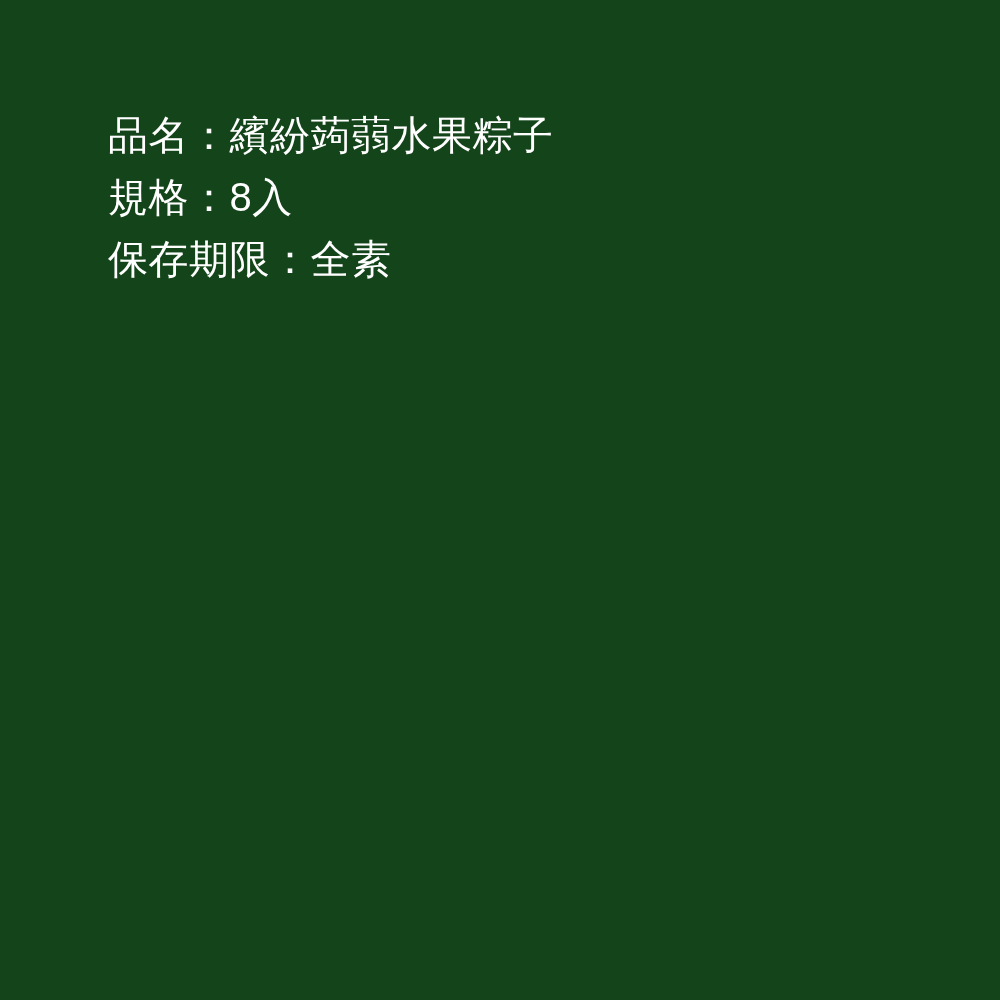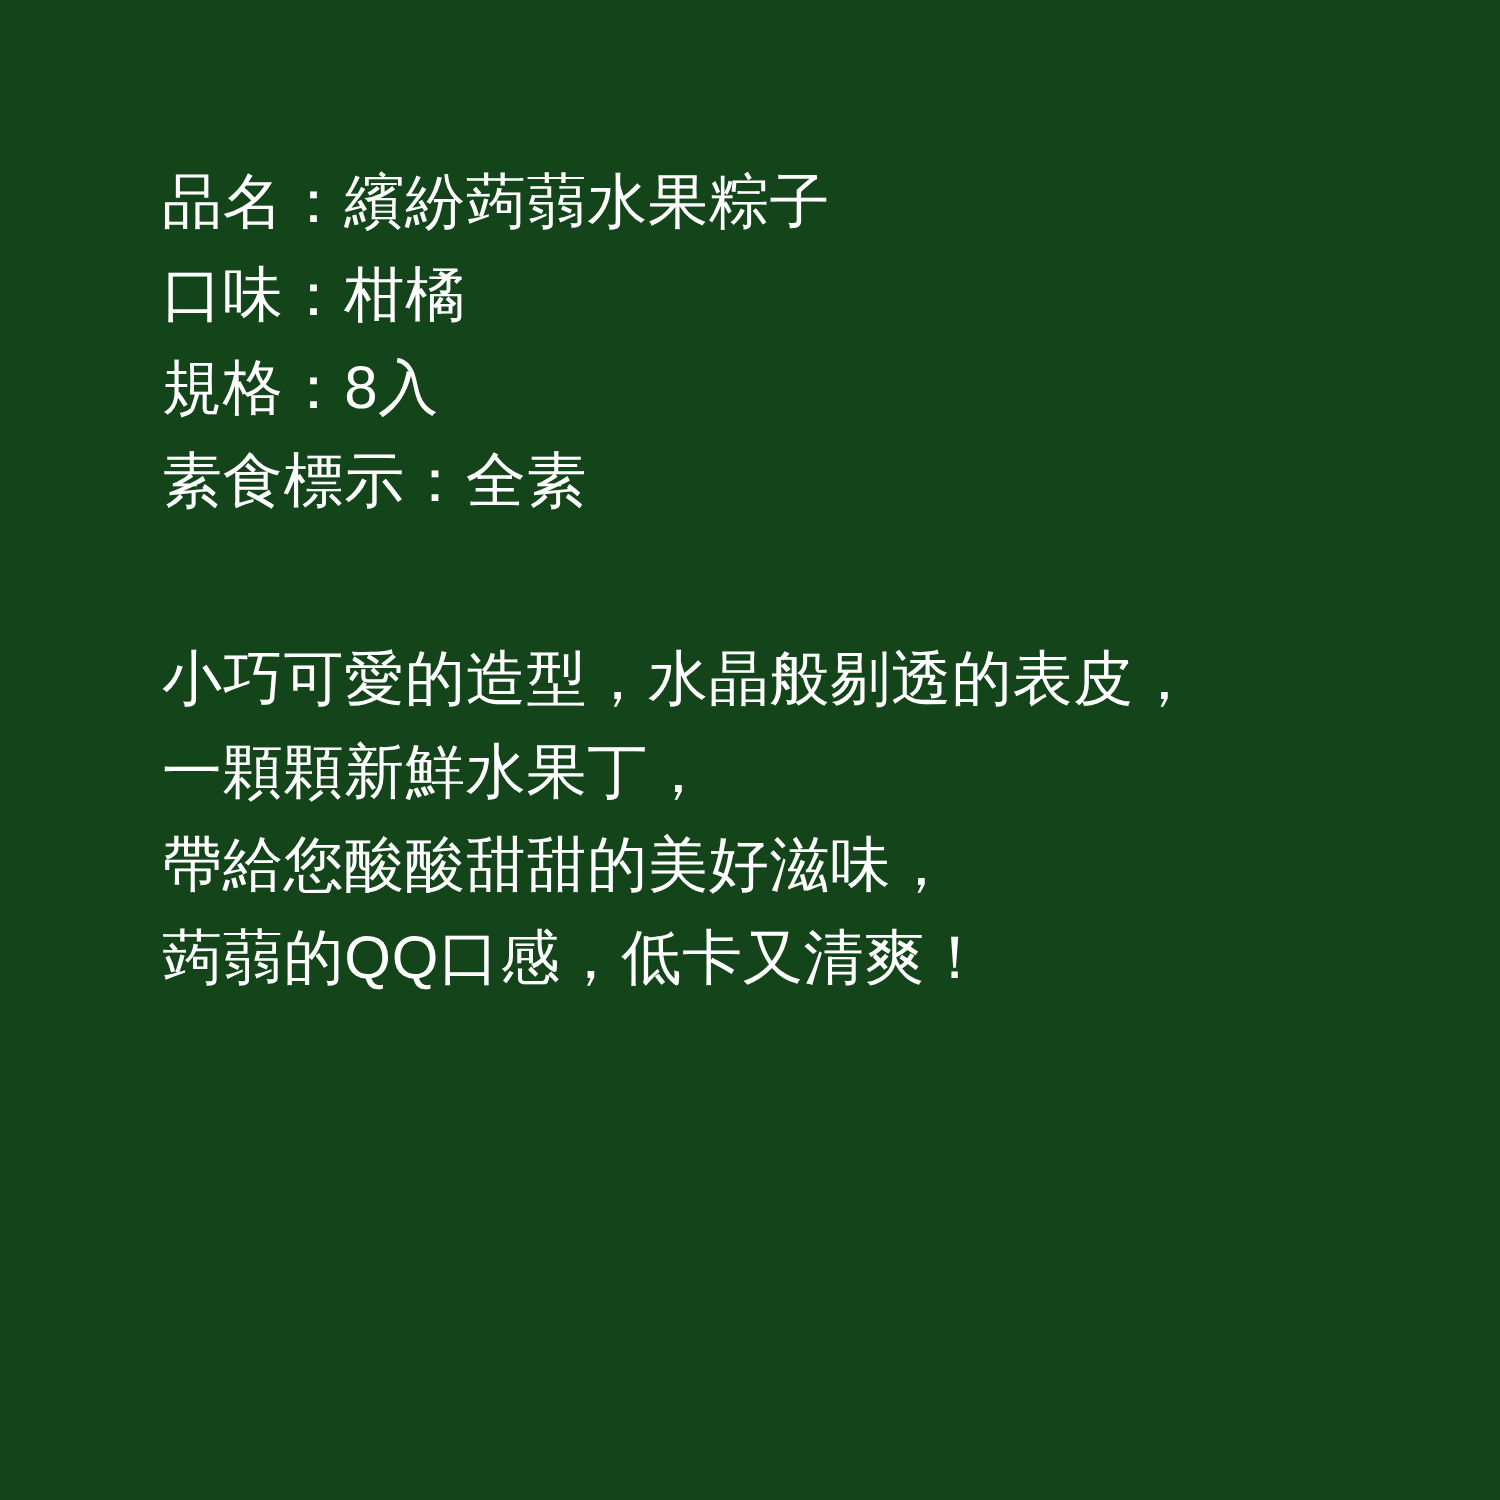--- a/index.html
+++ b/index.html
@@ -59,31 +59,22 @@
 <body>
 
 <div class="page">
   <div class="content">
 
     <ul class="spec-list">
       <li class="spec-row">
         <span class="label">品名：</span><span class="value">繽紛蒟蒻水果粽子</span>
       </li>
       <li class="spec-row">
-        <span class="label">口味：</span><span class="value">柑橘</span>
-      </li>
-      <li class="spec-row">
         <span class="label">規格：</span><span class="value">8入</span>
       </li>
       <li class="spec-row">
-        <span class="label">素食標示：</span><span class="value">全素</span>
+        <span class="label">保存期限：</span><span class="value">全素</span>
       </li>
     </ul>
 
-    <div class="desc-block">
-      <div class="desc-line">小巧可愛的造型，水晶般剔透的表皮，</div>
-      <div class="desc-line">一顆顆新鮮水果丁，</div>
-      <div class="desc-line">帶給您酸酸甜甜的美好滋味，</div>
-      <div class="desc-line">蒟蒻的QQ口感，低卡又清爽！</div>
-    </div>
 
   </div>
 </div>
 
 </body></html>

